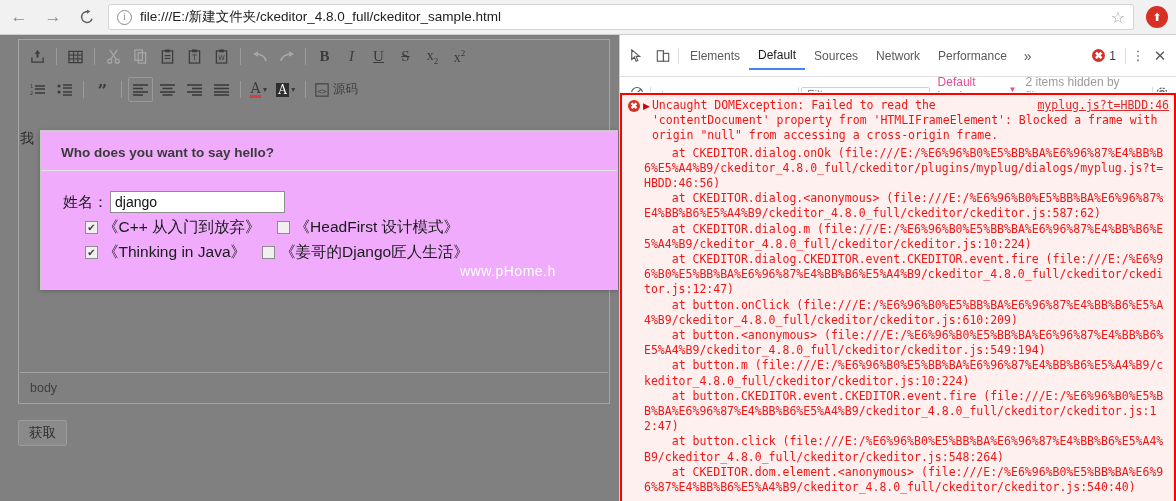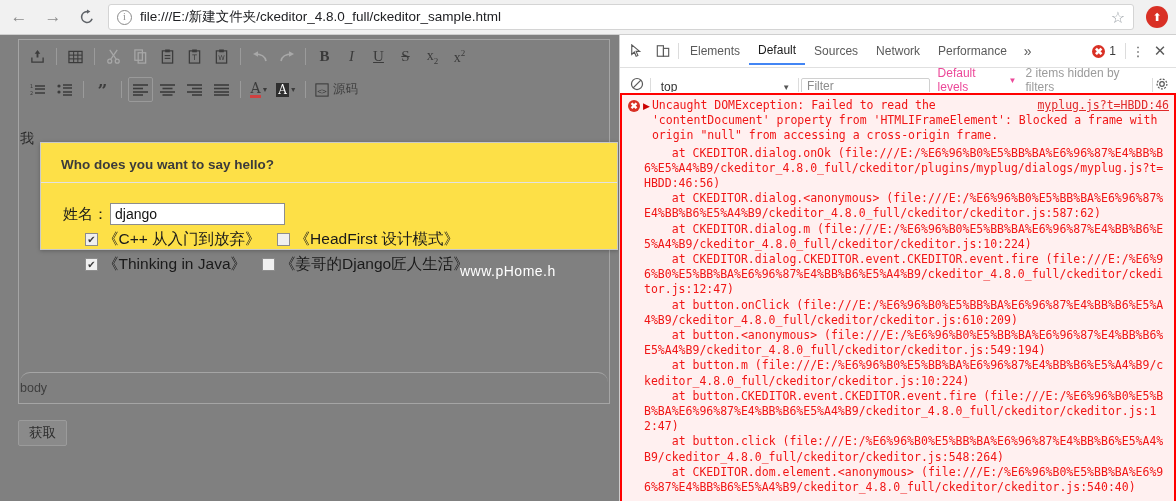--- a/index.html
+++ b/index.html
@@ -74,22 +74,22 @@
   .tb .lbl-u{ text-decoration:underline; font-family:"Liberation Serif", serif; font-size:15px;}
   .tb .lbl-s{ text-decoration:line-through; font-family:"Liberation Serif", serif; font-size:15px;}
   .tb .lbl-sub{ font-family:"Liberation Serif", serif; font-size:14px;}
   .tb .lbl-sub sub,.tb .lbl-sub sup{ font-size:9px; }
   .caret{ font-size:7px; color:#3b3b3b; margin-left:1px; }
   .srcbtn{ display:flex; align-items:center; gap:4px; color:#3b3b3b; }
   .srcbtn .src-text{ font-size:12.5px; color:#3f3f3f; }
 
   
   #hello-dialog{
-    position:absolute; left:40px; top:107px; width:578px; height:108px;
-    background:#fde047; border:1px solid #c9c9c9; box-shadow:0 1px 4px rgba(0,0,0,.25);
+    position:absolute; left:40px; top:95px; width:578px; height:160px;
+    background:#f0abfc; border:1px solid #c9c9c9; box-shadow:0 1px 4px rgba(0,0,0,.25);
     z-index:20;
   }
   #hello-dialog .dlg-title{
     font-size:13.5px; font-weight:bold; color:#3b3b3b;
     padding:14px 0 10px 20px; border-bottom:1px solid #e2e2e2;
   }
   #hello-dialog .dlg-body{ padding:20px 0 0 22px; }
   .field-row{ display:flex; align-items:center; gap:2px; }
   .field-label{ font-size:15px; color:#1a1a1a; }
   .name-input{
@@ -116,37 +116,37 @@
   #edit-area{
     position:absolute; left:1px; top:66px; right:1px; bottom:38px;
     background:#808080;
   }
   .edit-text{
     position:absolute; left:0px; top:24px; font-size:14px; color:#2b2b2b;
   }
   #edit-footer{
     position:absolute; left:1px; right:1px; bottom:1px; height:30px;
     border-top:1px solid #a5a5a5; display:flex; align-items:center;
-    font-size:12.5px; color:#3e3e3e;border-radius:10px;
+    padding-left:10px; font-size:12.5px; color:#3e3e3e;
   }
   #get-btn{
     position:absolute; left:18px; top:385px; height:26px; padding:0 10px;
     border:1px solid #9b9b9b; background:#8a8a8a; color:#2e2e2e;
     font-size:13.5px; display:flex; align-items:center; border-radius:2px;
     font-family:"Liberation Sans", sans-serif;
   }
 
   
   #devtools{
     position:absolute; top:35px; left:619px; width:557px; height:466px;
     background:#fff; border-left:1px solid #cdcdcd;
     font-family:"Liberation Sans", sans-serif;
   }
   #dt-tabbar{
-    height:33px; border-bottom:1px solid #e0e0e0; display:flex; align-items:center;
+    height:42px; border-bottom:1px solid #e0e0e0; display:flex; align-items:center;
     padding-left:4px;
   }
   .dt-icon{
     width:26px; height:24px; display:flex; align-items:center; justify-content:center;
     color:#5a5a5a;
   }
   .dt-tab{
     height:28px; padding:0 9px; display:flex; align-items:center;
     font-size:12px; color:#5a5a5a; white-space:nowrap;
   }

